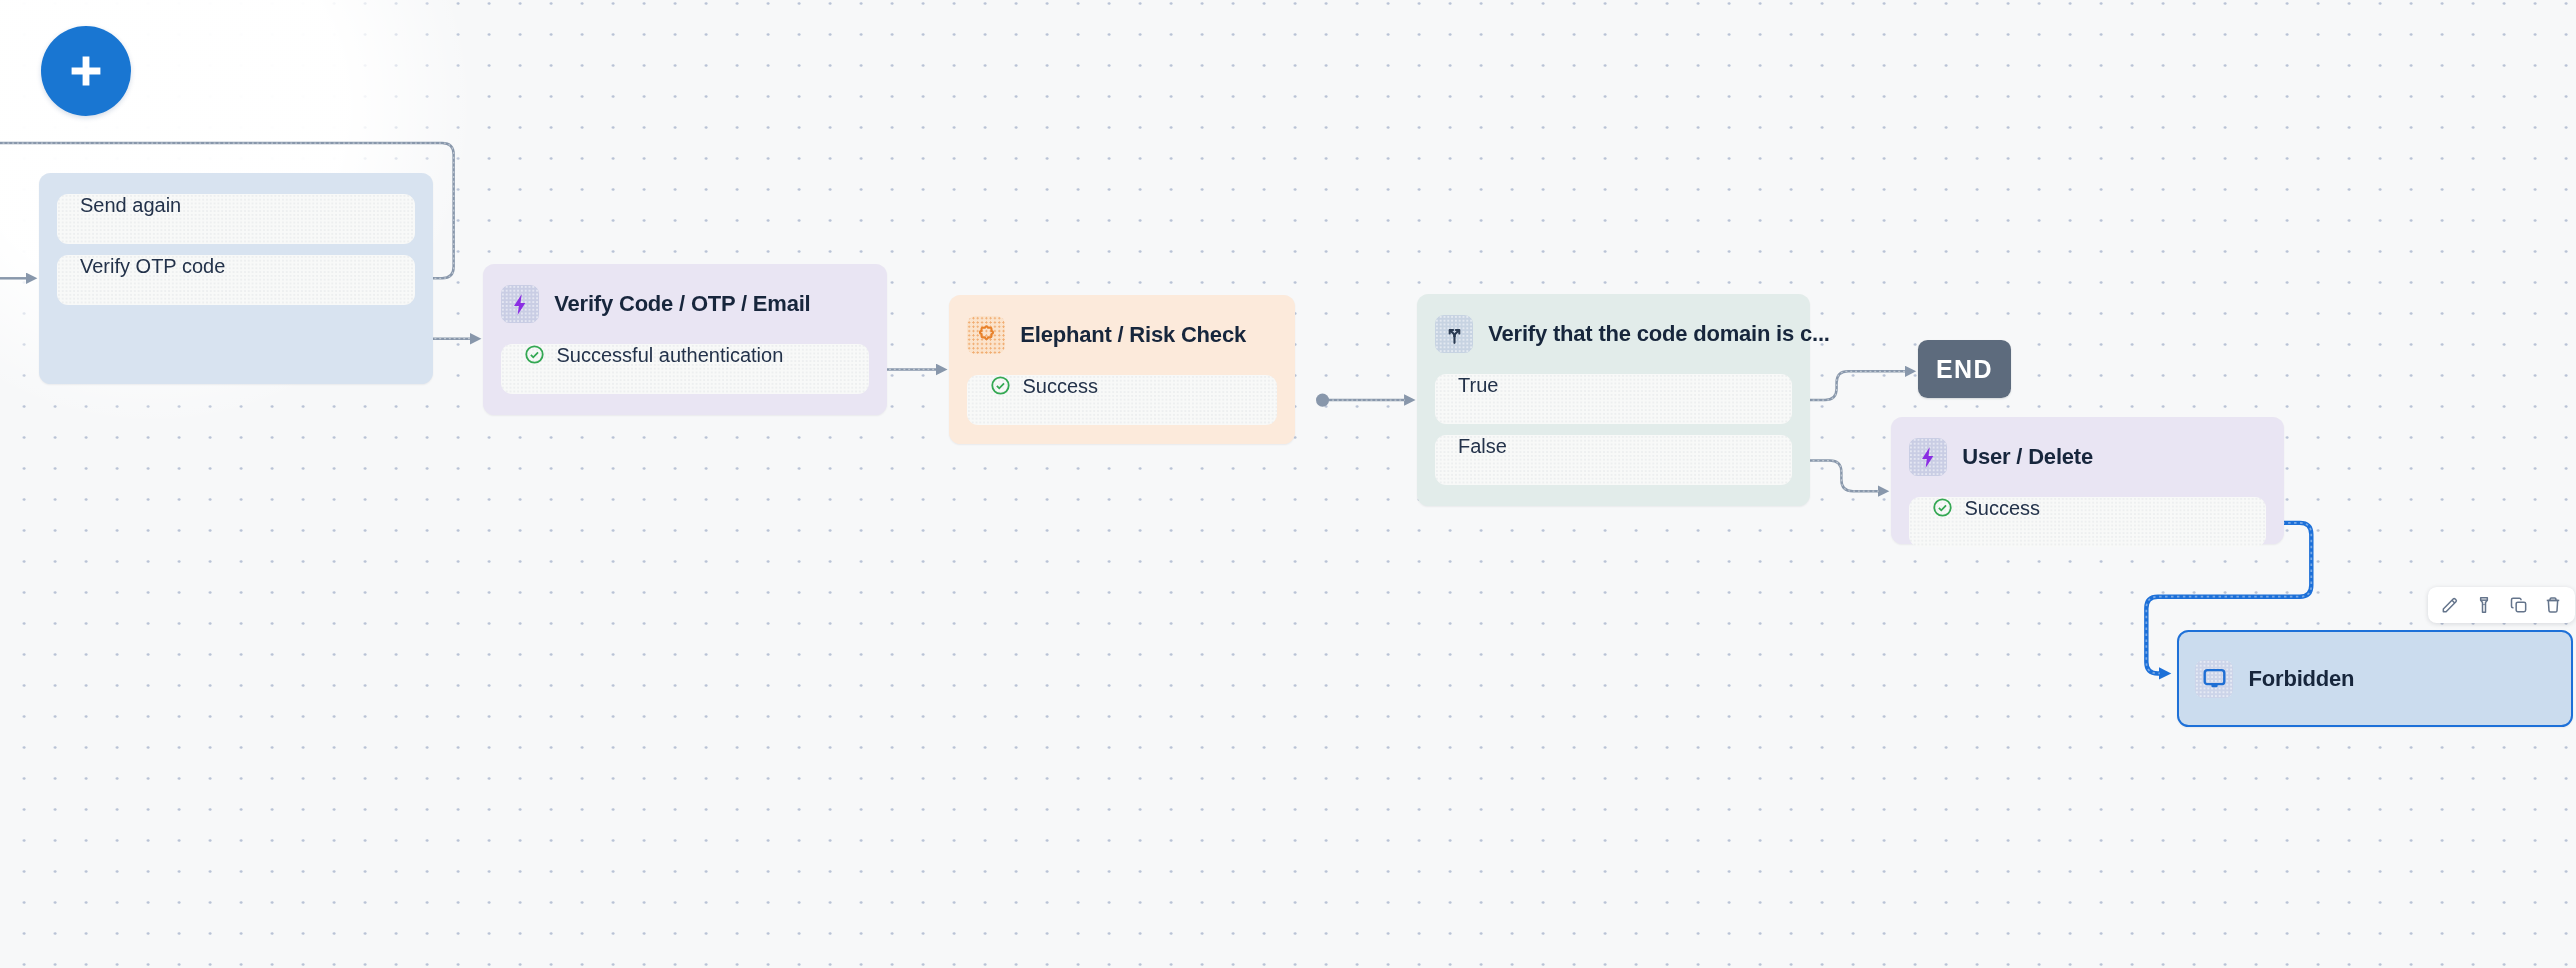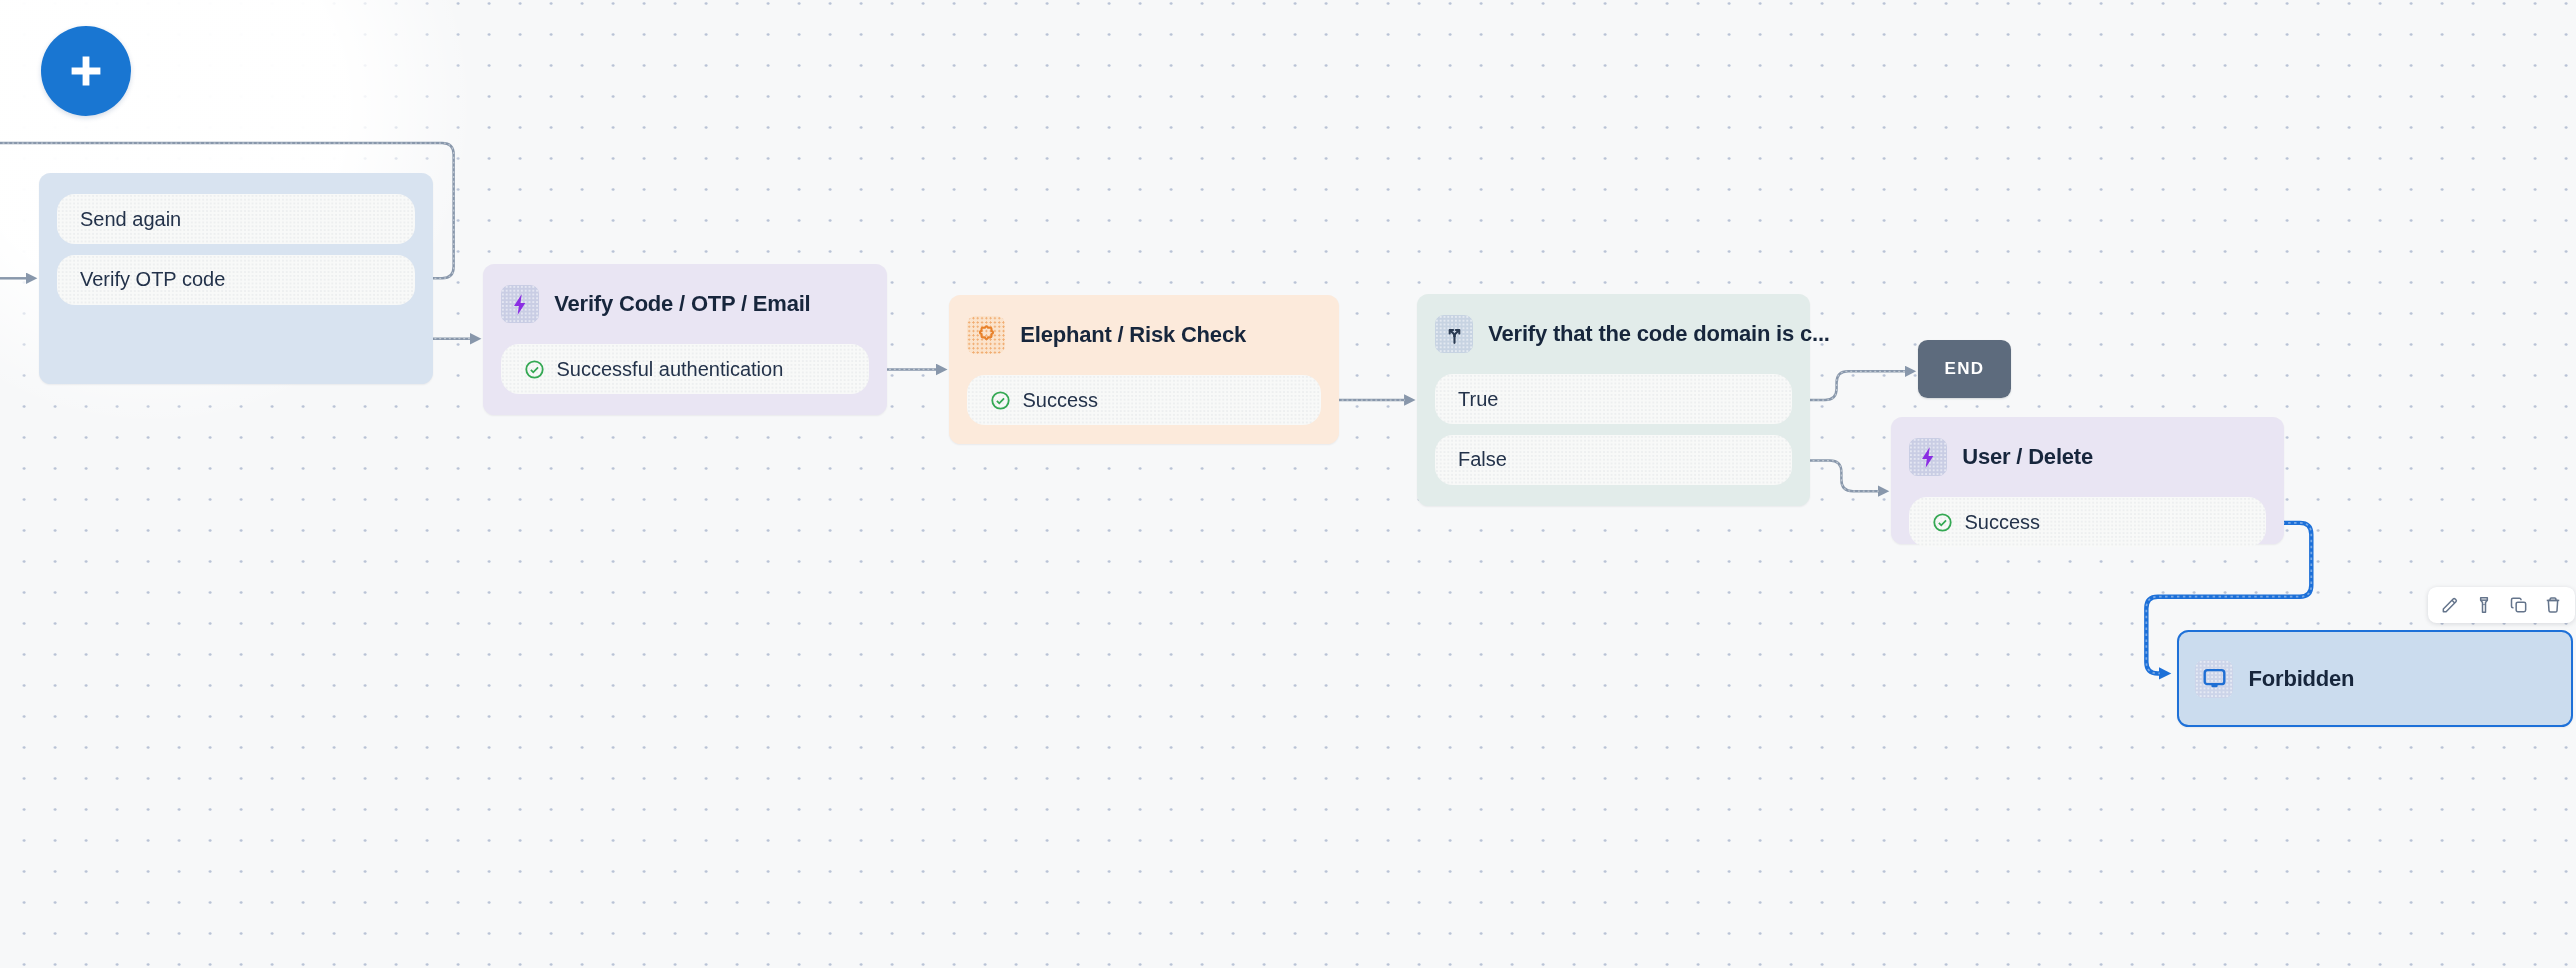--- a/index.html
+++ b/index.html
@@ -47,30 +47,30 @@
   .icon-box{width:38px;height:38px;border-radius:8.6px;margin-right:15.3px;flex:0 0 38px;
     display:flex;align-items:center;justify-content:center;
     background-image:radial-gradient(rgba(255,255,255,.5) 1px, transparent 1.2px);background-size:3.8px 3.8px}
   .icon-box.bx-blue{background-color:var(--iconbox-blue)}
   .icon-box.bx-purple{background-color:var(--iconbox-purple)}
   .icon-box.bx-orange{background-color:var(--iconbox-orange);
     background-image:radial-gradient(rgba(232,129,42,.55) 1.2px, transparent 1.2px);background-size:4.3px 4.3px}
   .icon-box.bx-teal{background-color:var(--iconbox-teal)}
   .node-title{font-size:22px;font-weight:700;color:var(--title-text);letter-spacing:-0.2px;white-space:nowrap}
   .node-rows{display:flex;flex-direction:column;gap:10.5px}
-  .node-row{height:50px;border-radius:18px;background:var(--row-bg);display:flex;align-items:center;
+  .node-row{height:50px;border-radius:11px;background:var(--row-bg);display:flex;
     padding:0 23px;cursor:pointer;
     background-image:radial-gradient(rgba(140,150,165,.10) 1px, transparent 1.1px);background-size:3.8px 3.8px}
   .row-label{font-size:20px;color:var(--row-text);white-space:nowrap}
   .row-check{width:21px;height:21px;margin-right:11.5px;flex:0 0 21px}
 
   .end-node{position:absolute;left:1918px;top:340px;width:93px;height:58px;z-index:2;border-radius:9.6px;
     background:var(--end-bg);display:flex;align-items:center;justify-content:center;cursor:pointer;
     box-shadow:0 1px 1.9px rgba(16,24,40,.15)}
-  .end-label{color:#ffffff;font-size:17px;font-weight:700;letter-spacing:1.4px}
+  .end-label{color:#ffffff;font-size:25px;font-weight:700;letter-spacing:1.4px}
 
   .toolbar{position:absolute;left:2428px;top:587px;height:36px;z-index:3;background:#ffffff;border-radius:8.6px;
     display:flex;align-items:center;gap:13.4px;padding:0 11.5px;box-shadow:0 1px 4.8px rgba(16,24,40,.14)}
   .tb-btn{border:none;background:transparent;width:21px;height:21px;padding:0;cursor:pointer;
     display:flex;align-items:center;justify-content:center}
 </style>
 </head>
 <body>
 
 <div class="canvas">
@@ -148,21 +148,21 @@
       <div class="node-row">
         <svg class="row-check" viewBox="0 0 22 22">
             <circle cx="11" cy="11" r="8.6" fill="none" stroke="var(--check-green)" stroke-width="1.9"></circle>
             <path d="M7.2 11.4l2.5 2.5 5-5.1" fill="none" stroke="var(--check-green)" stroke-width="1.9"></path>
           </svg>
         <span class="row-label">Successful authentication</span>
       </div>
     </div>
   </div>
 
-  <div class="node tint-orange" style="left:949px;top:295px;width:390px;height:149px">
+  <div class="node tint-orange" style="left:949px;top:295px;width:346px;height:149px">
     <div class="node-header">
       <span class="icon-box bx-orange">
         <svg width="25" height="25" viewBox="0 0 24 24">
             <path d="M8.2 4.6h2.4c-.2-1.9 3-1.9 2.8 0h2.4a1 1 0 0 1 1 1v2.2c1.9-.2 1.9 3 0 2.8v2.2a1 1 0 0 1-1 1h-2.4c.2 1.9-3 1.9-2.8 0H8.2a1 1 0 0 1-1-1v-2.4c-1.9.2-1.9-3 0-2.8V5.6a1 1 0 0 1 1-1z" fill="none" stroke="var(--icon-orange)" stroke-width="2" stroke-linejoin="round"></path>
           </svg>
       </span>
       <span class="node-title">Elephant / Risk Check</span>
     </div>
     <div class="node-rows">
       <div class="node-row">

